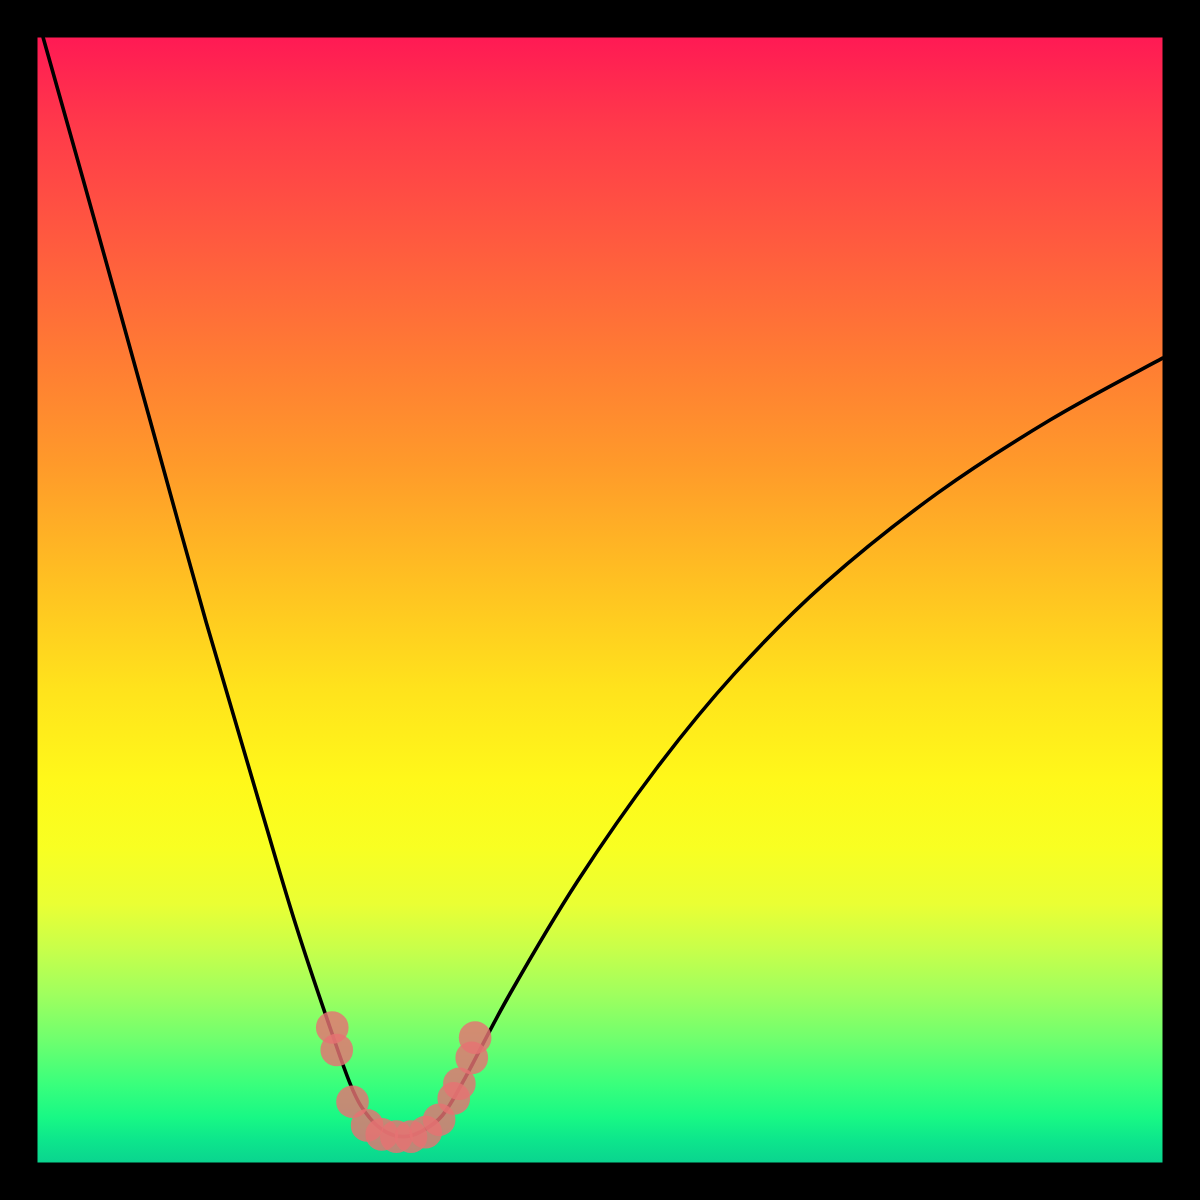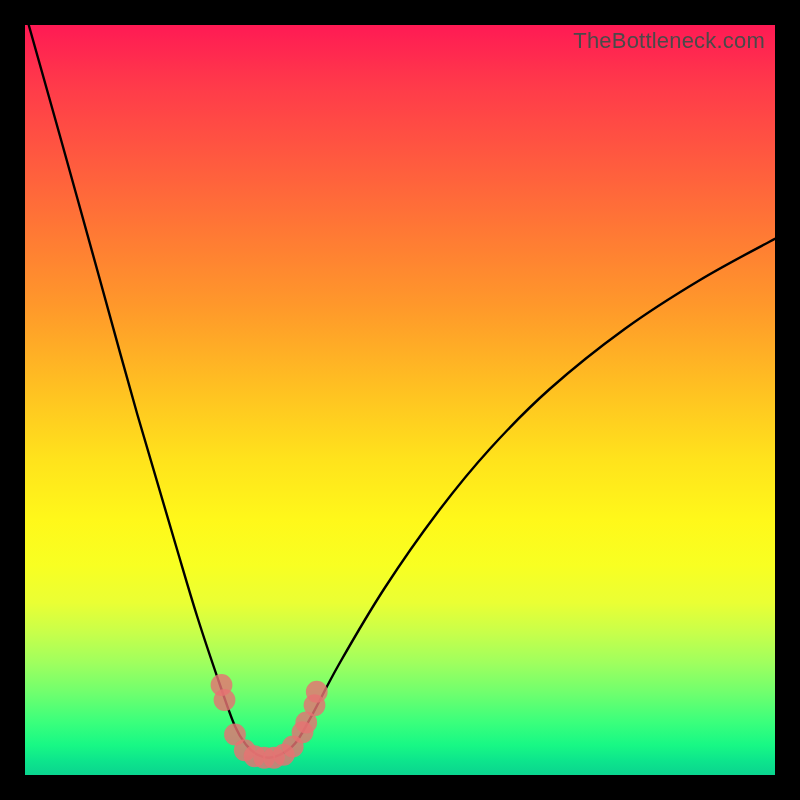--- a/index.html
+++ b/index.html
@@ -66,21 +66,20 @@
   .marker {
     fill: #e57373;
     fill-opacity: 0.82;
   }
 </style>
 </head>
 <body>
 
 <div class="frame">
   <div class="plot-area">
-    <div class="watermark">TheBottleneck.com</div>
     <svg class="curve" viewBox="0 0 750 750" preserveAspectRatio="none">
       <path id="curve-path" fill="none" stroke="#000000" stroke-width="2.4" stroke-linecap="round" stroke-linejoin="round" d="M 3.75 0.00 C 9.82 21.60, 24.68 74.10, 37.50 120.00 C 50.33 165.90, 61.50 206.40, 75.00 255.00 C 88.50 303.60, 99.00 342.75, 112.50 390.00 C 126.00 437.25, 139.20 481.05, 150.00 517.50 C 160.80 553.95, 164.40 566.85, 172.50 592.50 C 180.60 618.15, 188.25 640.42, 195.00 660.00 C 201.75 679.58, 205.28 690.45, 210.00 701.25 C 214.73 712.05, 217.20 714.87, 221.25 720.00 C 225.30 725.13, 228.45 727.46, 232.50 729.75 C 236.55 732.04, 239.70 732.75, 243.75 732.75 C 247.80 732.75, 250.28 732.32, 255.00 729.75 C 259.73 727.18, 264.60 724.98, 270.00 718.50 C 275.40 712.02, 276.90 708.33, 285.00 693.75 C 293.10 679.17, 301.50 661.13, 315.00 637.50 C 328.50 613.88, 342.45 589.50, 360.00 562.50 C 377.55 535.50, 393.60 512.48, 412.50 487.50 C 431.40 462.52, 444.75 446.02, 465.00 423.75 C 485.25 401.48, 500.70 385.35, 525.00 363.75 C 549.30 342.15, 573.00 323.32, 600.00 303.75 C 627.00 284.18, 648.00 271.20, 675.00 255.00 C 702.00 238.80, 736.50 221.18, 750.00 213.75"></path>
       <g id="marker-group">
           <circle cx="196.50" cy="660.00" r="10.88" class="marker"></circle>
           <circle cx="199.50" cy="675.00" r="10.88" class="marker"></circle>
           <circle cx="210.00" cy="709.50" r="10.88" class="marker"></circle>
           <circle cx="219.75" cy="725.25" r="10.88" class="marker"></circle>
           <circle cx="229.50" cy="731.25" r="10.88" class="marker"></circle>
           <circle cx="239.25" cy="732.75" r="10.88" class="marker"></circle>
           <circle cx="249.00" cy="732.75" r="10.88" class="marker"></circle>

